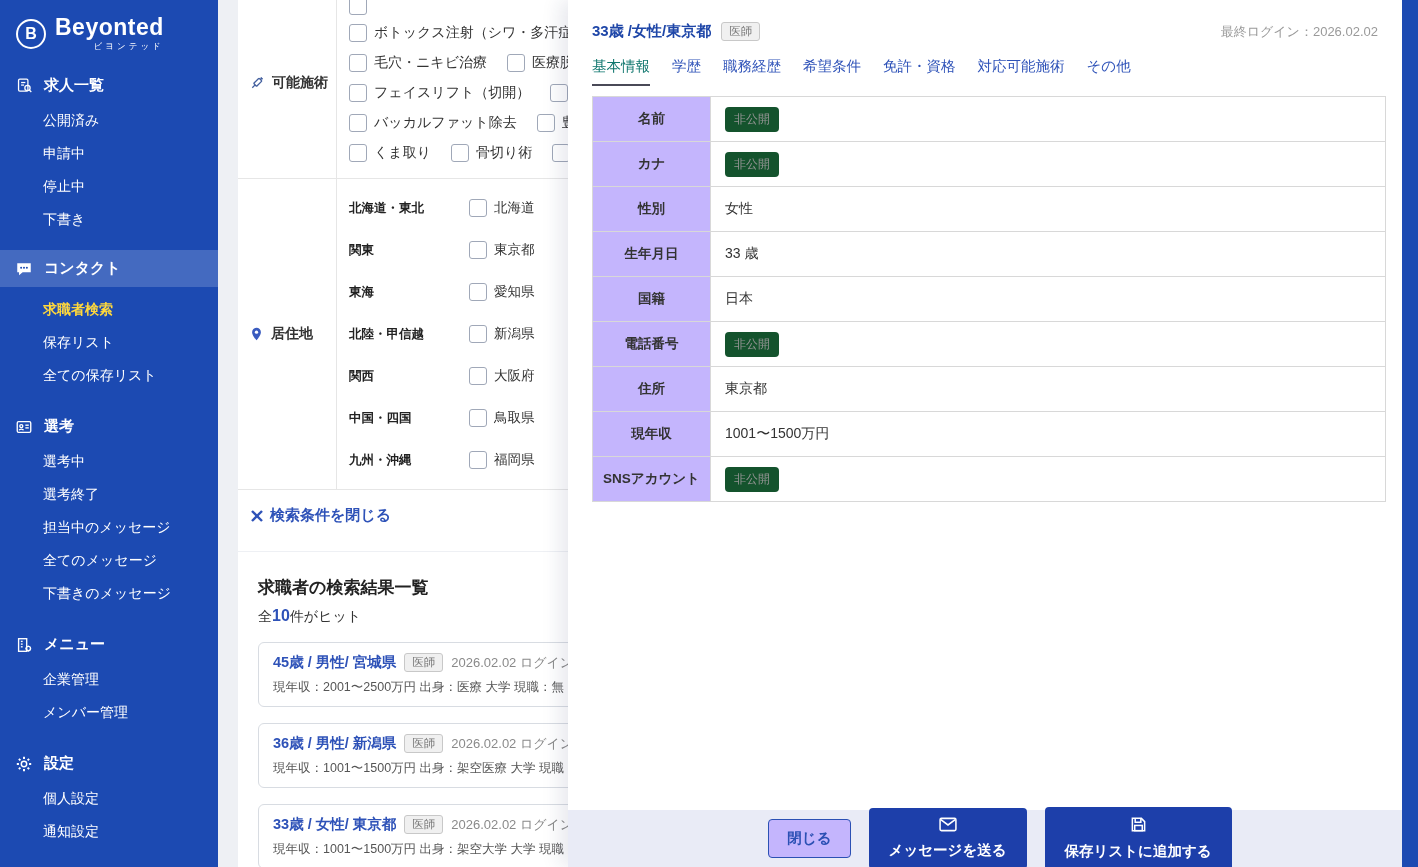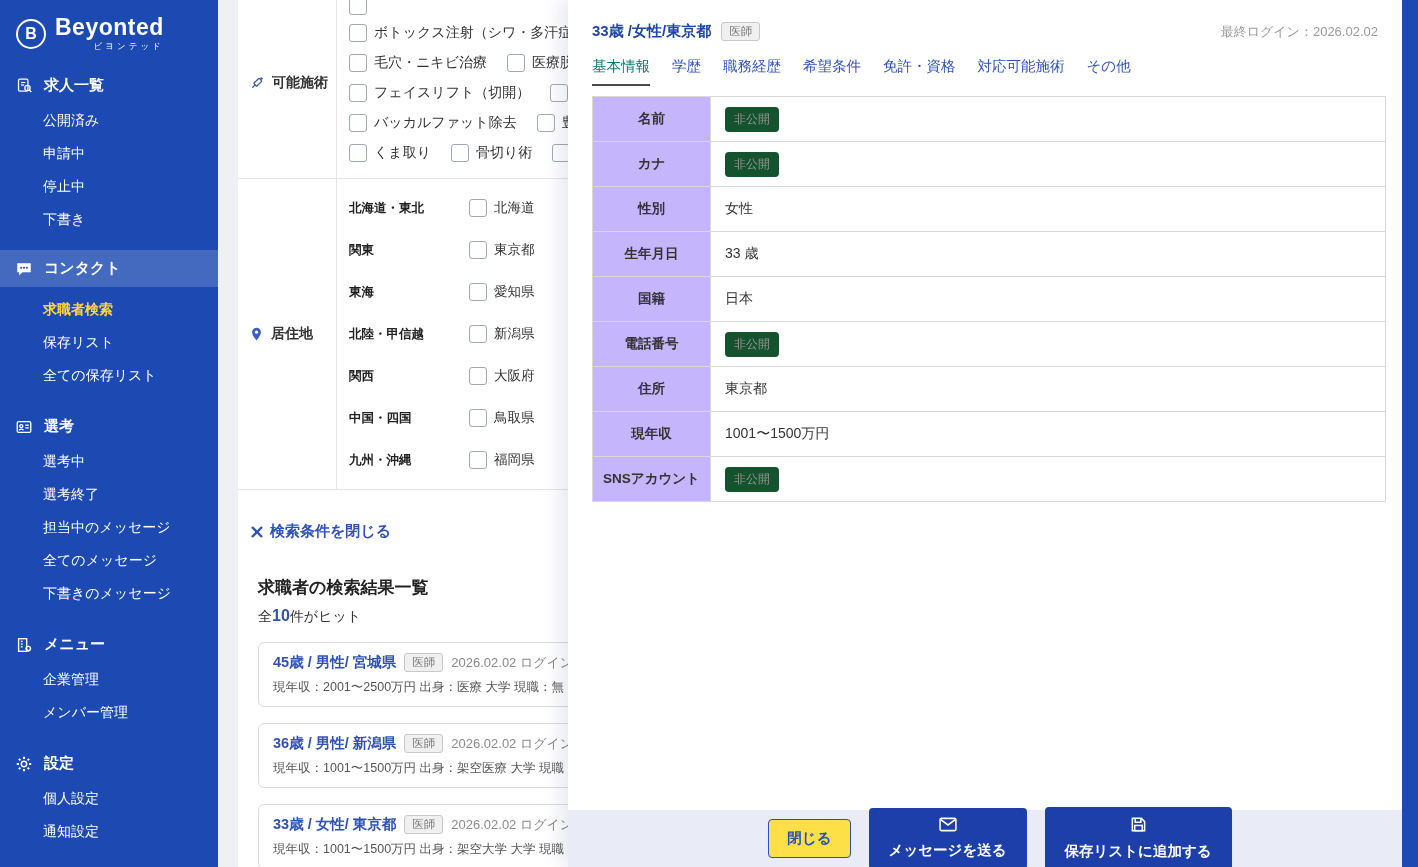--- a/index.html
+++ b/index.html
@@ -28,21 +28,21 @@
   .treat-body { padding:6px 0 10px 12px; flex:1; }
   .trow { display:flex; align-items:center; gap:20px; height:30px; }
   .trow.cut { height:24px; }
   .cb { width:18px; height:18px; border:1.5px solid #a0a8b8; border-radius:3px; background:#fff; flex:none; cursor:pointer; }
   .titem { display:flex; align-items:center; gap:7px; font-size:14px; color:#333; white-space:nowrap; }
   .region-body { padding:8px 0 8px 12px; flex:1; }
   .rrow { display:flex; align-items:center; height:42px; }
   .rname { width:84px; font-size:12.5px; font-weight:bold; color:#222; white-space:nowrap; flex:none; }
   .ritem { display:flex; align-items:center; gap:7px; font-size:13.5px; color:#333; margin-right:18px; white-space:nowrap;padding-left:36px; }
   .close-row { padding:16px 12px 24px; }
-  .close-link { display:inline-flex; align-items:center; gap:6px; color:#2e52b8; font-size:15px; font-weight:bold; cursor:pointer;margin-top:16px; }
+  .close-link { display:inline-flex; align-items:center; gap:6px; color:#2e52b8; font-size:15px; font-weight:bold; cursor:pointer; }
 
   .results-card { position:absolute; left:20px; top:552px; width:720px; height:330px; background:#fff; padding:24px 20px; }
   .results-heading { font-size:17px; font-weight:bold; color:#222; }
   .results-count { margin-top:8px; font-size:14px; color:#333; }
   .results-count .num { color:#2e52b8; font-weight:bold; font-size:16px; }
   .rescard { border:1px solid #d8dce2; border-radius:6px; padding:10px 14px; margin-top:16px; cursor:pointer; }
   .res-top { display:flex; align-items:center; gap:8px; }
   .restitle { color:#2e52b8; font-weight:bold; font-size:14.5px; white-space:nowrap; }
   .pill { background:#f0f0f0; border:1px solid #c8c8c8; color:#777; font-size:11.5px; padding:1px 7px; border-radius:3px; white-space:nowrap; }
   .reslogin { color:#8a8a8a; font-size:13px; white-space:nowrap; }
@@ -55,21 +55,21 @@
   .m-lastlogin { margin-left:auto; color:#9a9a9a; font-size:13px; }
   .tabs { display:flex; gap:22px; padding:16px 24px 0; font-size:14.5px; }
   .tab { color:#2e52b8; padding-bottom:8px; cursor:pointer; white-space:nowrap; }
   .tab.active { color:#0f766e; font-weight:normal; border-bottom:2px solid #4a4a57; }
   .info-table { border-collapse:collapse; margin:10px 16px 0 24px; width:calc(100% - 40px); }
   .info-table td { border:1px solid #d8d8d8; height:45px; }
   .info-table td.l { width:118px; background:#c4b5fd; font-weight:bold; font-size:13.5px; color:#333; text-align:center; }
   .info-table td.v { padding-left:14px; font-size:14px; color:#333; }
   .mask { display:inline-block; background:#14532d; color:#959595; font-size:12px; padding:4px 9px; border-radius:4px; }
   .modal-foot { position:absolute; left:0; bottom:0; width:100%; height:57px; background:#e9ebf6; display:flex; align-items:center; justify-content:center; gap:18px; padding-left:30px; }
-  .btn-outline { background:#fde047; border:1px solid #2b50b4; color:#2b50b4; font-weight:bold; font-size:14.5px; padding:9px 18px; border-radius:4px; cursor:pointer; font-family:inherit; }
+  .btn-outline { background:#c4b5fd; border:1px solid #2b50b4; color:#2b50b4; font-weight:bold; font-size:14.5px; padding:9px 18px; border-radius:4px; cursor:pointer; font-family:inherit; }
   .btn-primary { display:inline-flex; align-items:center; gap:9px; background:#1d3faa; color:#fff; font-weight:bold; font-size:14.5px; padding:9px 20px; border-radius:4px; border:none; cursor:pointer; font-family:inherit;flex-direction:column; }
 
   .edge { position:absolute; left:1402px; top:0; width:16px; height:867px; background:#1c4ab2; z-index:4; }
   svg { display:block; }
 </style>
 </head>
 <body>
 
 <aside class="sidebar">
   <div class="logo">

